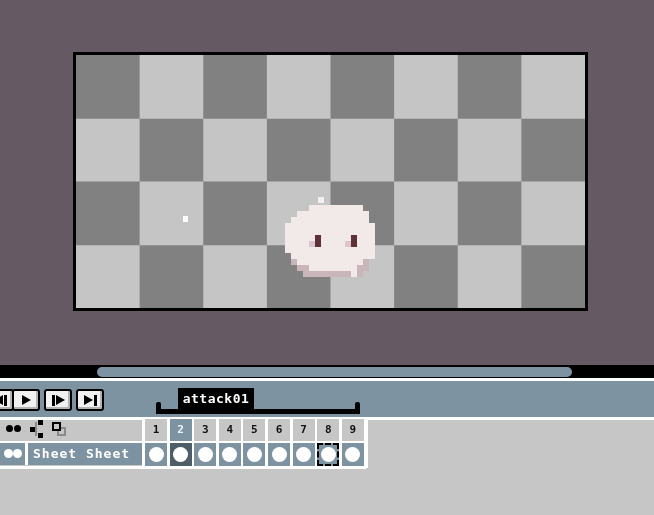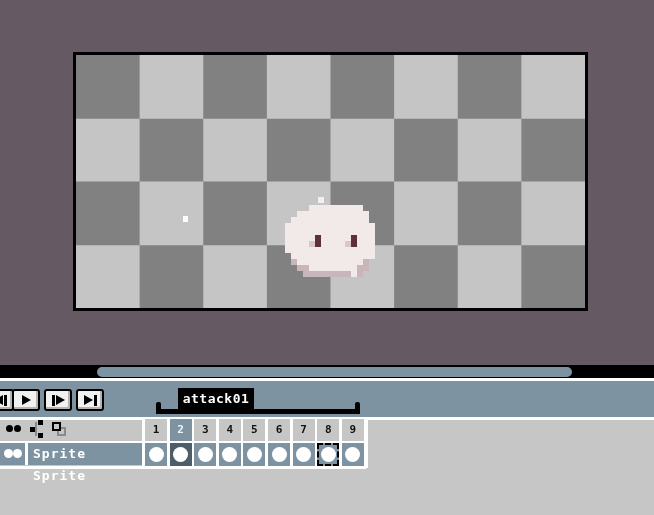--- a/index.html
+++ b/index.html
@@ -286,21 +286,21 @@
       <div class="fhdr" style="left: 292.6px;">7</div>
       <div class="fhdr" style="left: 317.2px;">8</div>
       <div class="fhdr" style="left: 341.8px;">9</div>
     </div>
 
   <div id="layer-eye-cell" class="abs">
     <div class="wdot" style="left:4px;top:6px"></div>
     <div class="wdot" style="left:13px;top:6px"></div>
   </div>
   <div id="layer-sep" class="abs"></div>
-  <div id="layer-name-cell" class="abs">Sprite Sprite</div>
+  <div id="layer-name-cell" class="abs">Sheet Sheet</div>
 
   <div id="frame-cels">
       <div class="cel" style="left: 145px;">
         <div class="dot"></div>
       </div>
       <div class="cel active" style="left: 169.6px;">
         <div class="dot"></div>
       </div>
       <div class="cel" style="left: 194.2px;">
         <div class="dot"></div>

